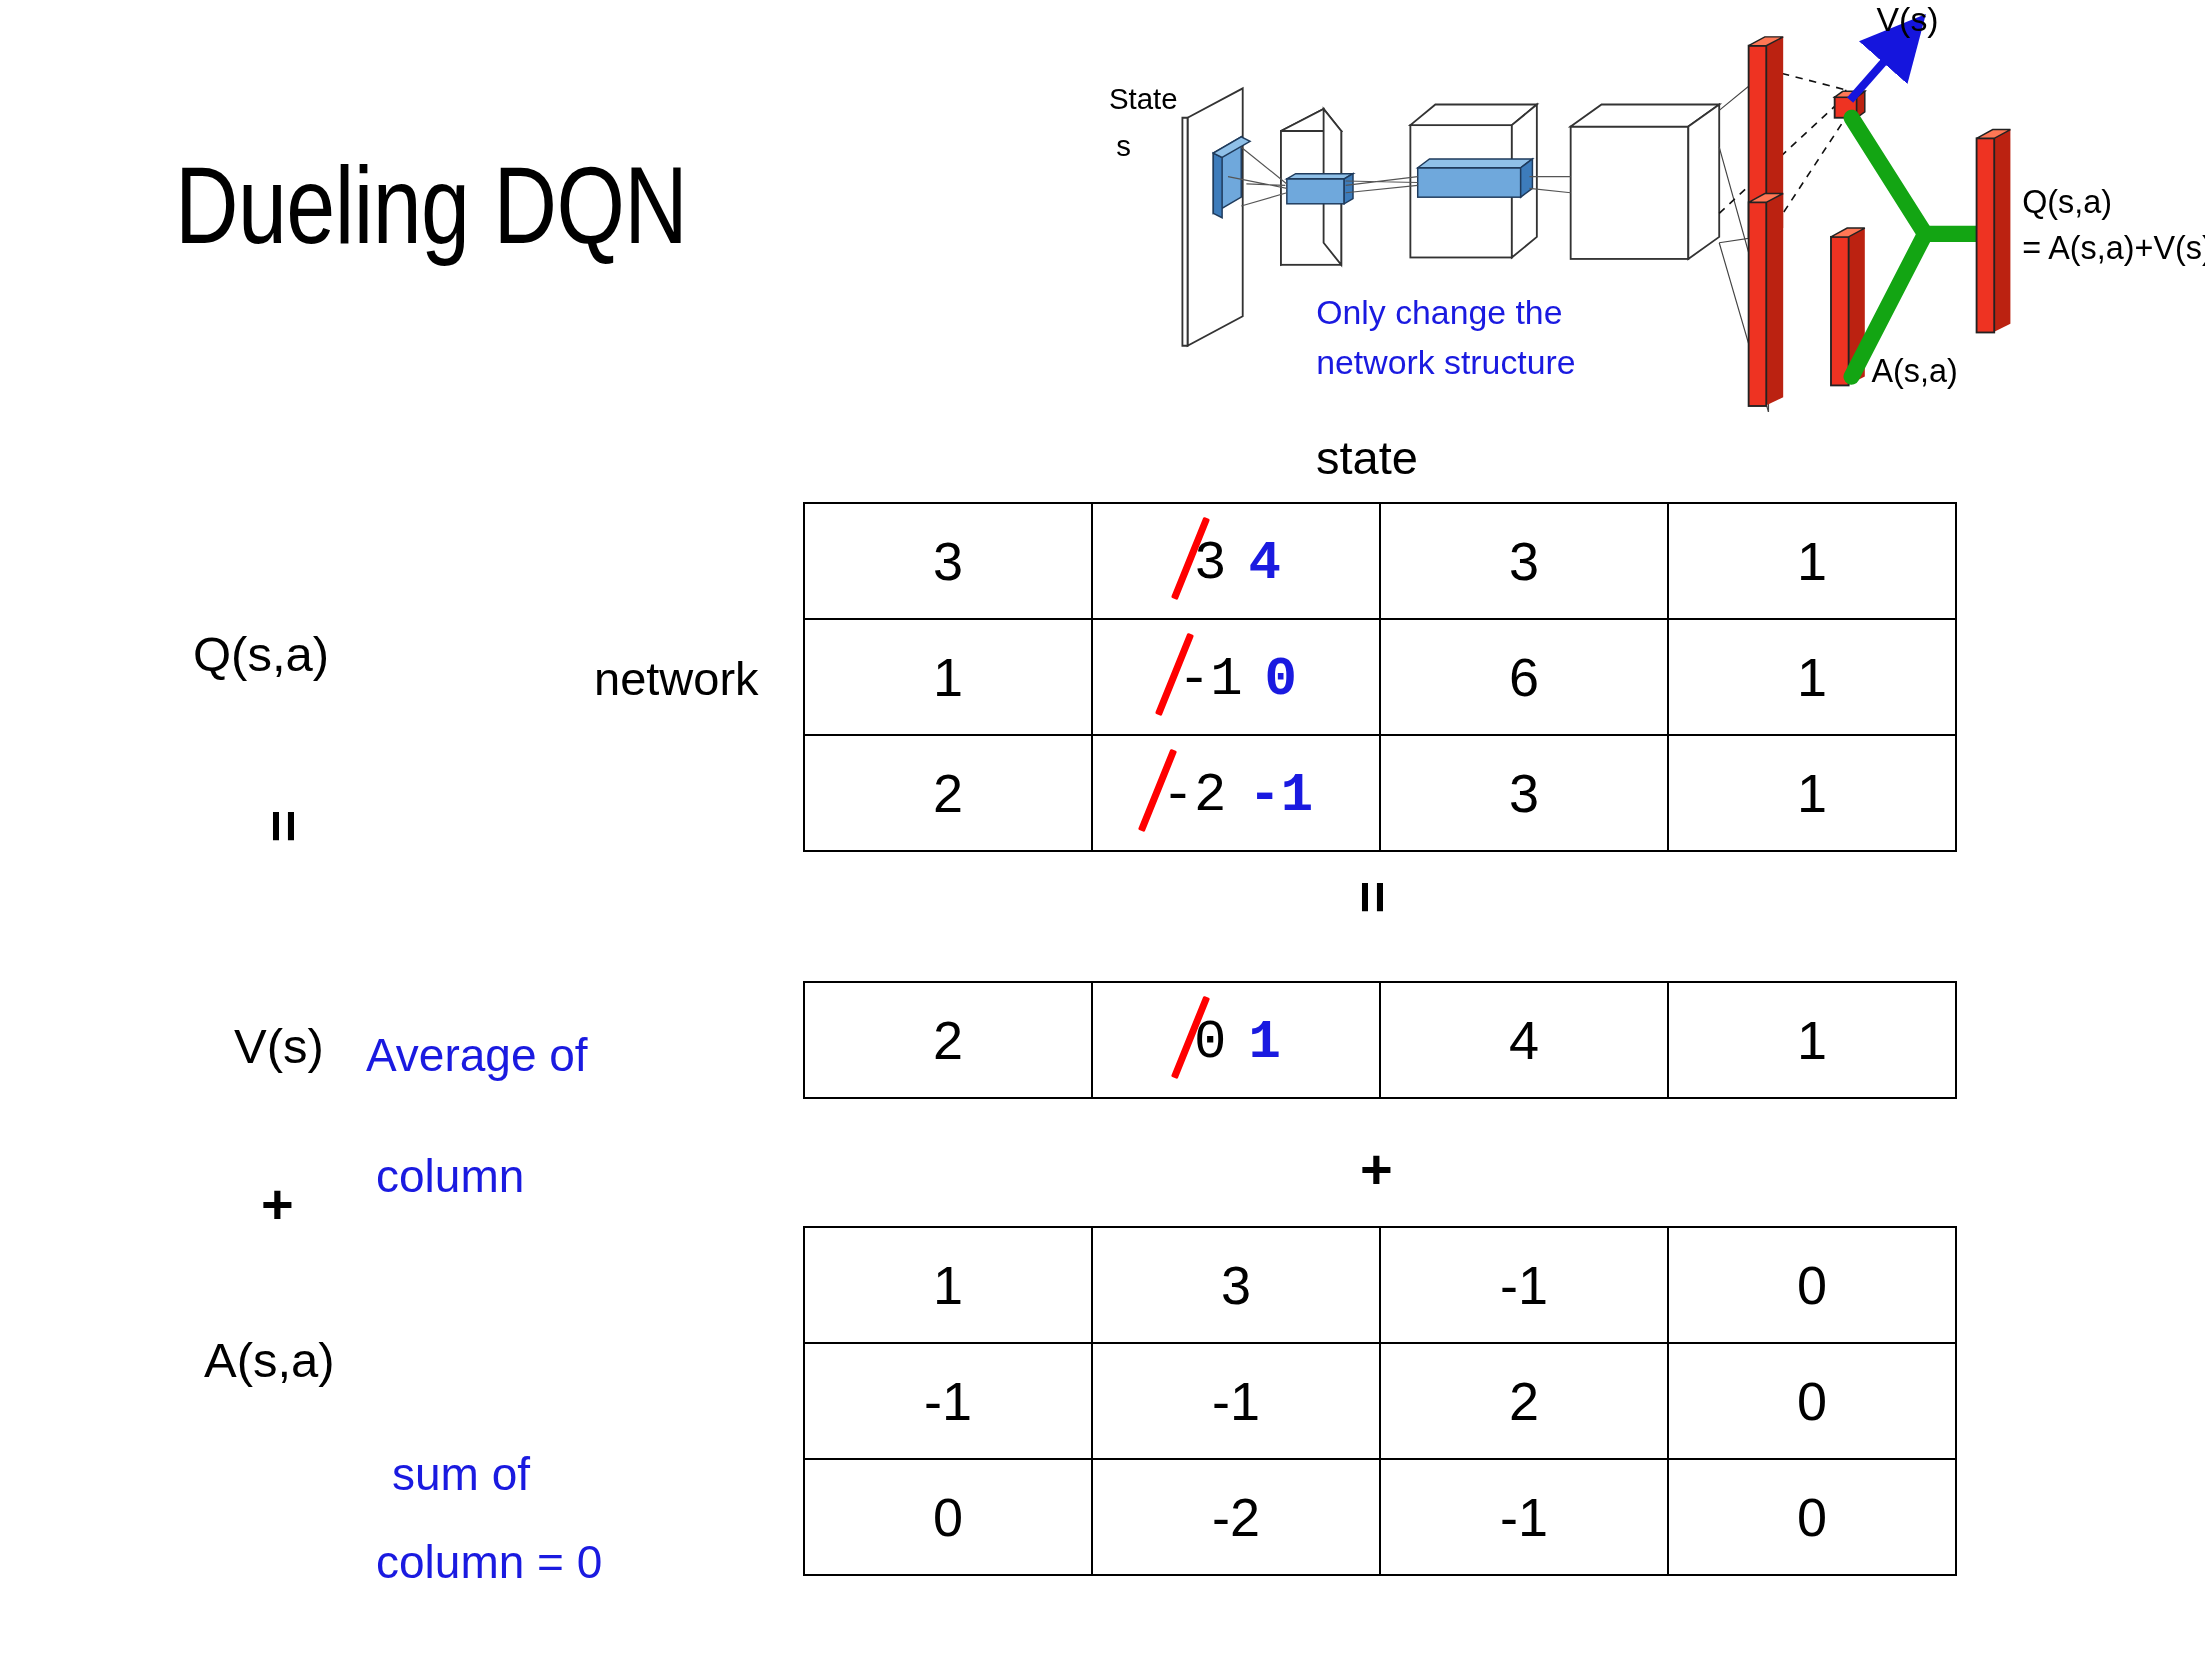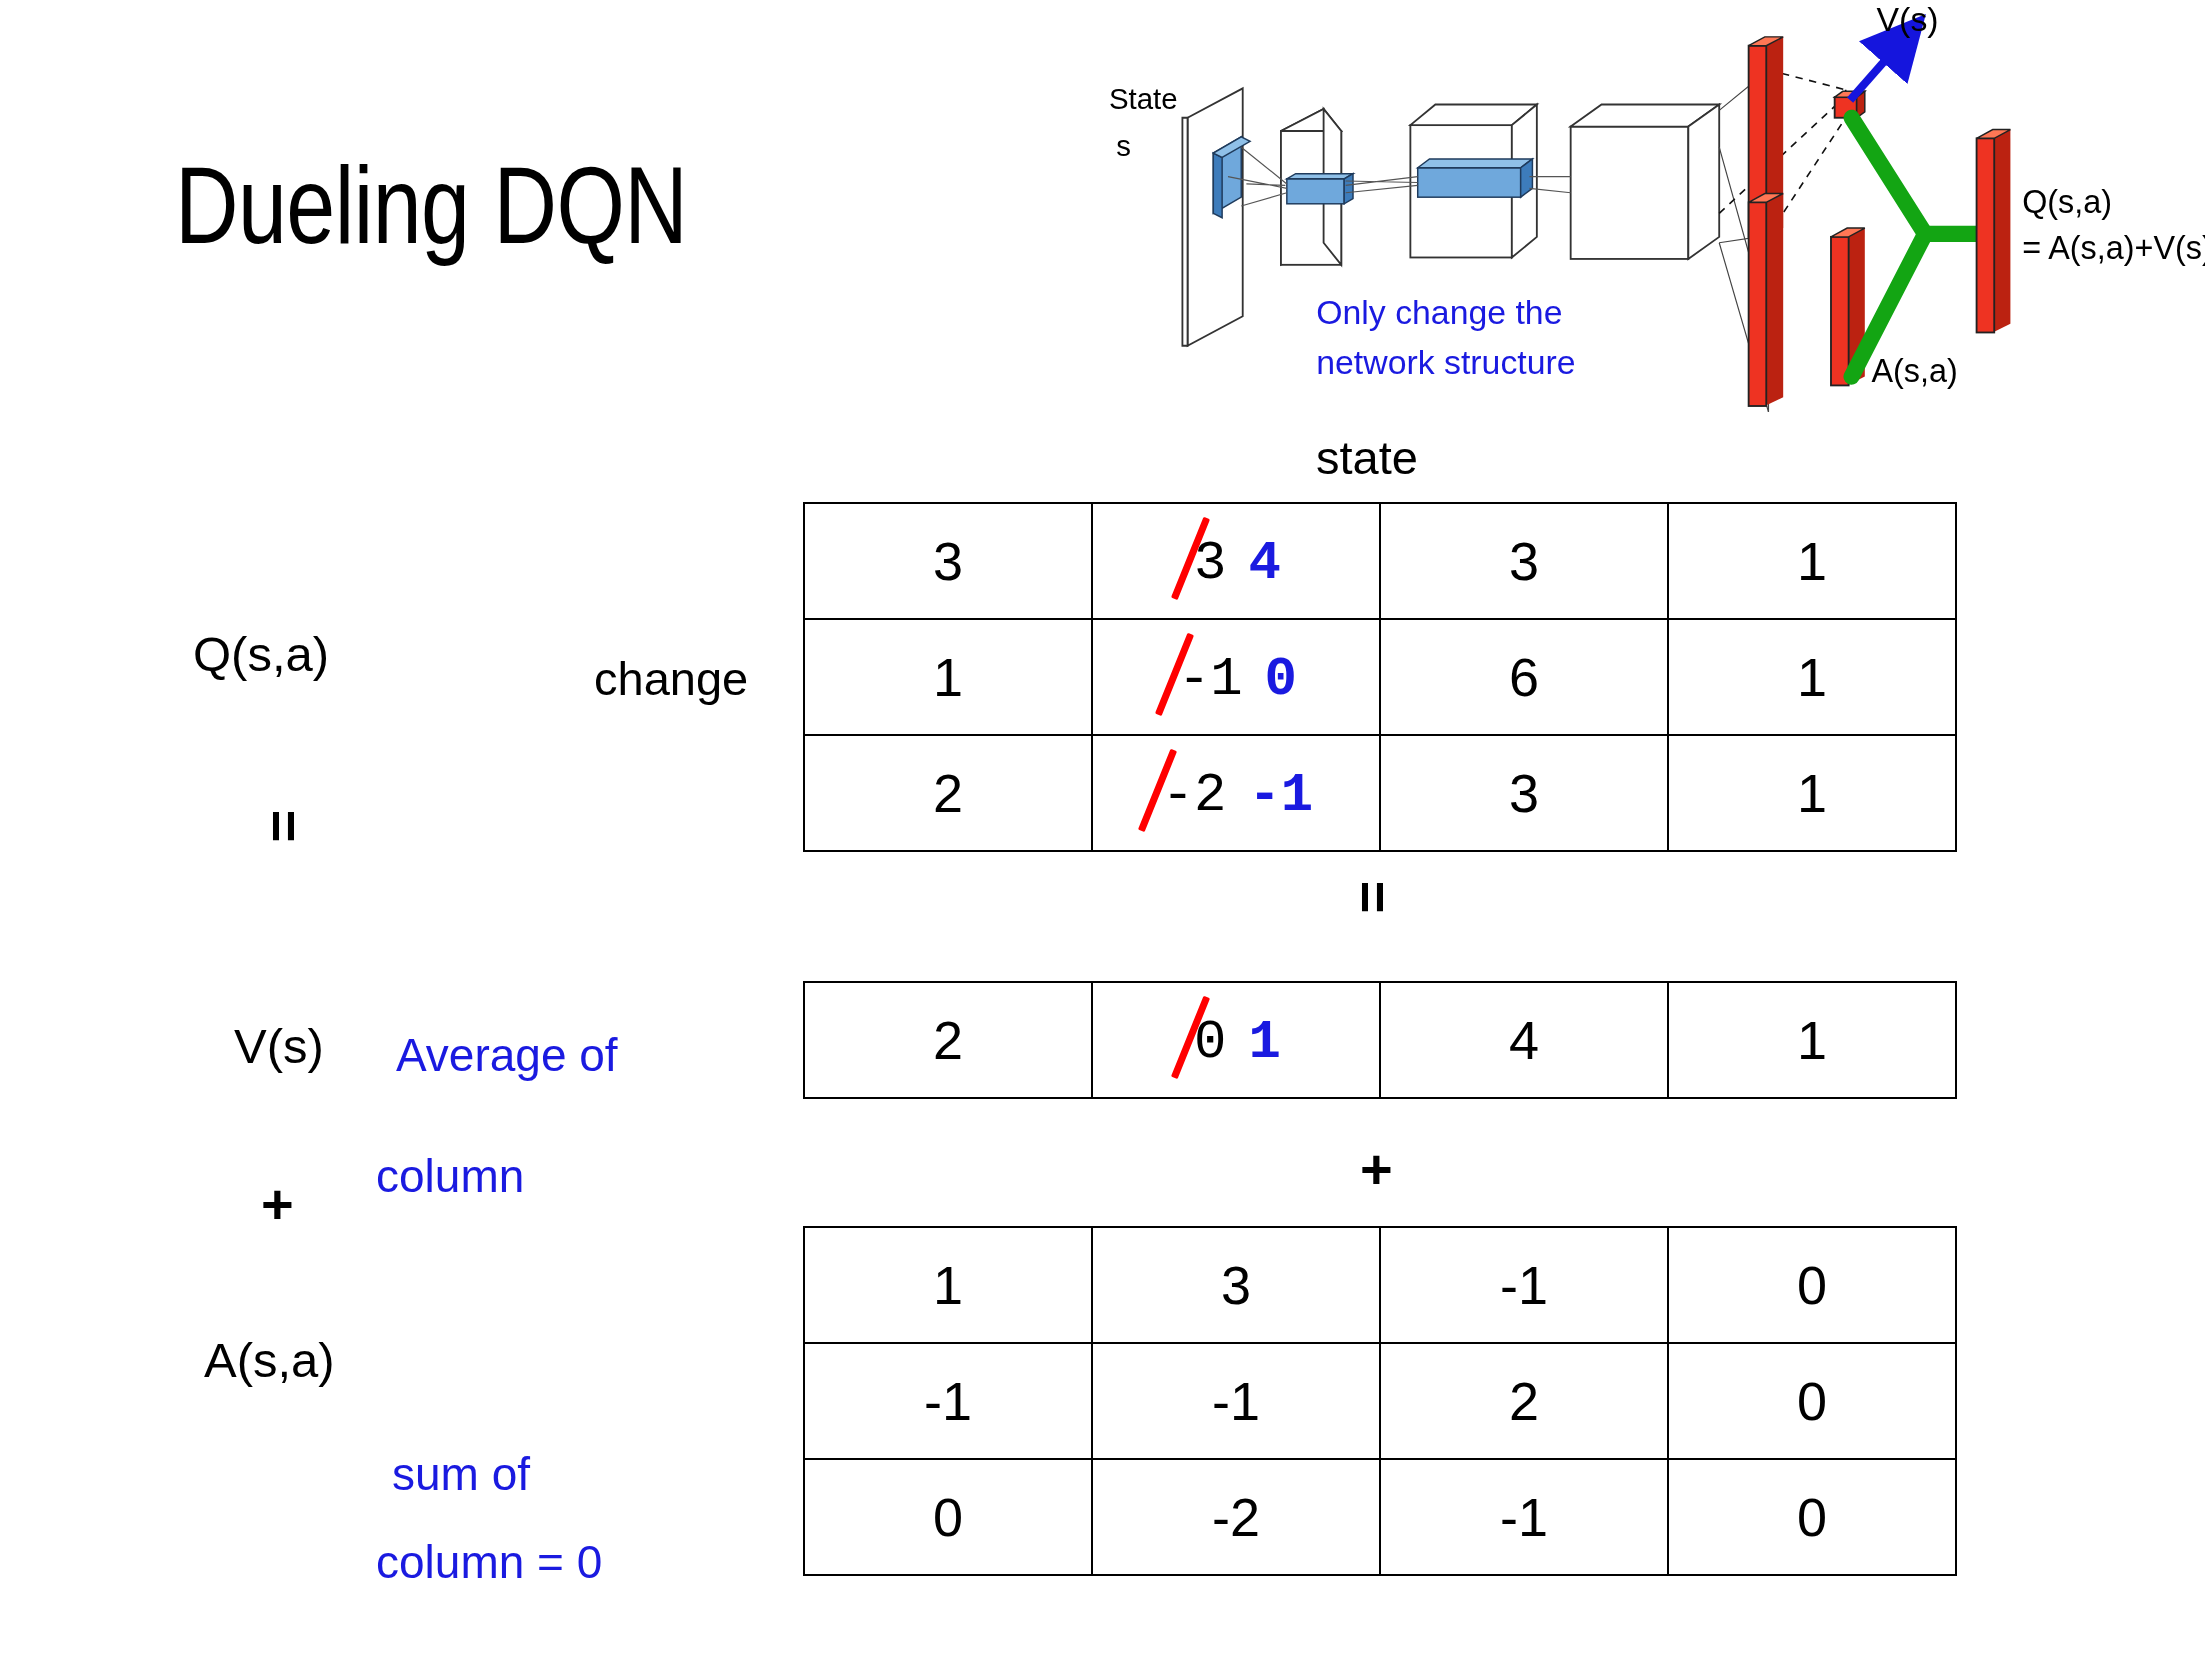--- a/index.html
+++ b/index.html
@@ -165,21 +165,21 @@
 </div>
 
 <div class="abs lbl" style="left:1316px;top:430px;font-size:47px;">state</div>
 
 <div class="abs lbl" style="left:193px;top:626px;font-size:49px;">Q(s,a)</div>
 
 <div class="abs" style="left:268px;top:798px;">
   <span class="op op-rot">=</span>
 </div>
 
-<div class="abs lbl" style="left:594px;top:651px;font-size:47px;">change</div>
+<div class="abs lbl" style="left:594px;top:651px;font-size:47px;">network</div>
 
 <div class="abs" style="left:803px;top:502px;">
   <table class="tbl">
     <tbody>
         <tr>
       <td><span>3</span></td>
       <td>
         <span class="cell-inner">
           <span class="struck">
             <span>3</span><span class="sl"></span>
@@ -215,21 +215,21 @@
     </tr>
   </tbody>
     </table>
 </div>
 
 <div class="abs" style="left:1357px;top:869px;">
   <span class="op op-rot">=</span>
 </div>
 
 <div class="abs lbl" style="left:234px;top:1018px;font-size:49px;">V(s)</div>
-<div class="abs lbl-blue" style="left:396px;top:1028px;">Average of</div>
+<div class="abs lbl-blue" style="left:366px;top:1028px;">Average of</div>
 <div class="abs lbl-blue" style="left:376px;top:1116px;margin-top:33px;">column</div>
 <div class="abs" style="left:261px;top:1176px;">
   <span class="op">+</span>
 </div>
 
 <div class="abs" style="left:803px;top:981px;">
   <table class="tbl">
     <tbody>
         <tr>
       <td><span>2</span></td>

